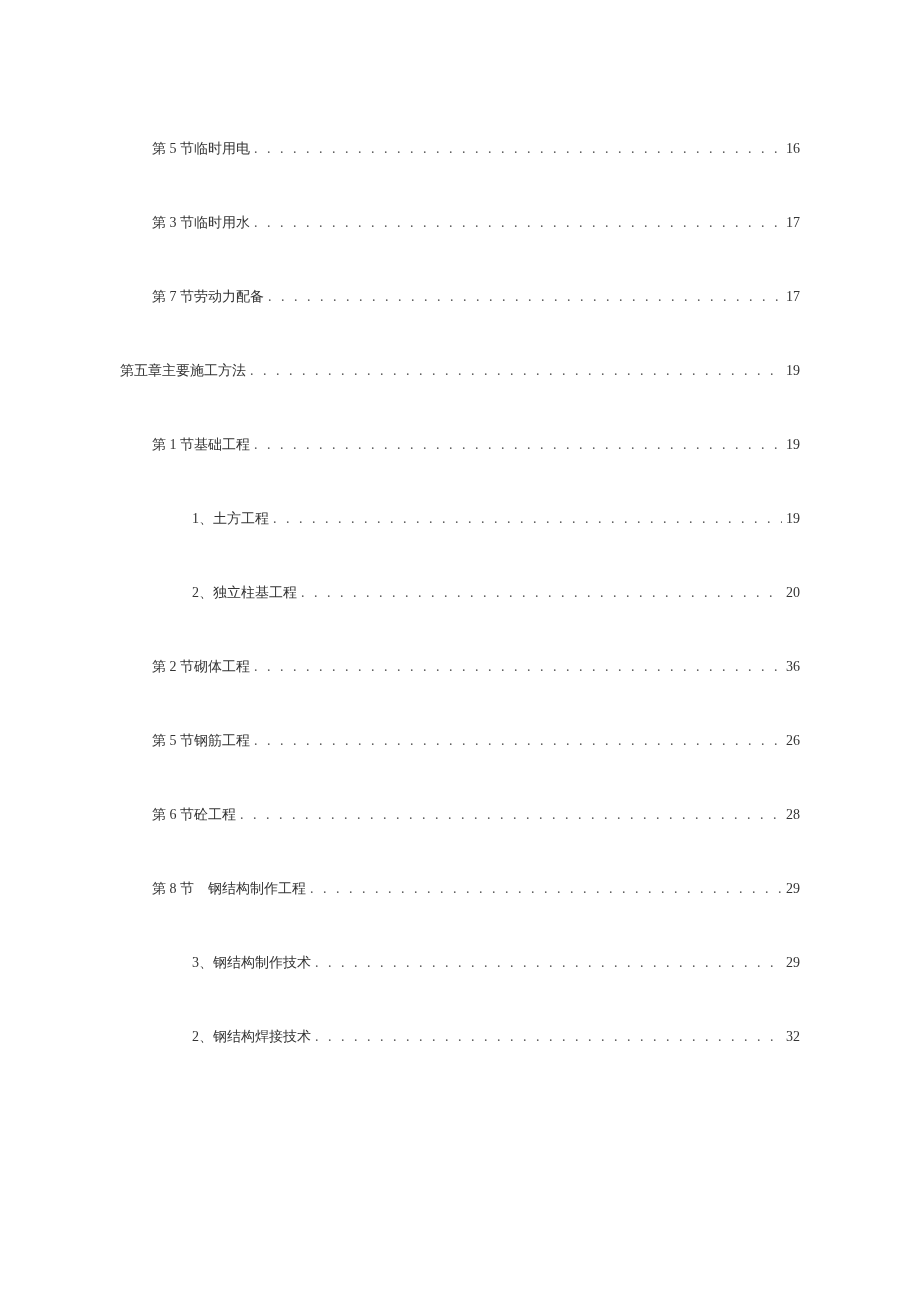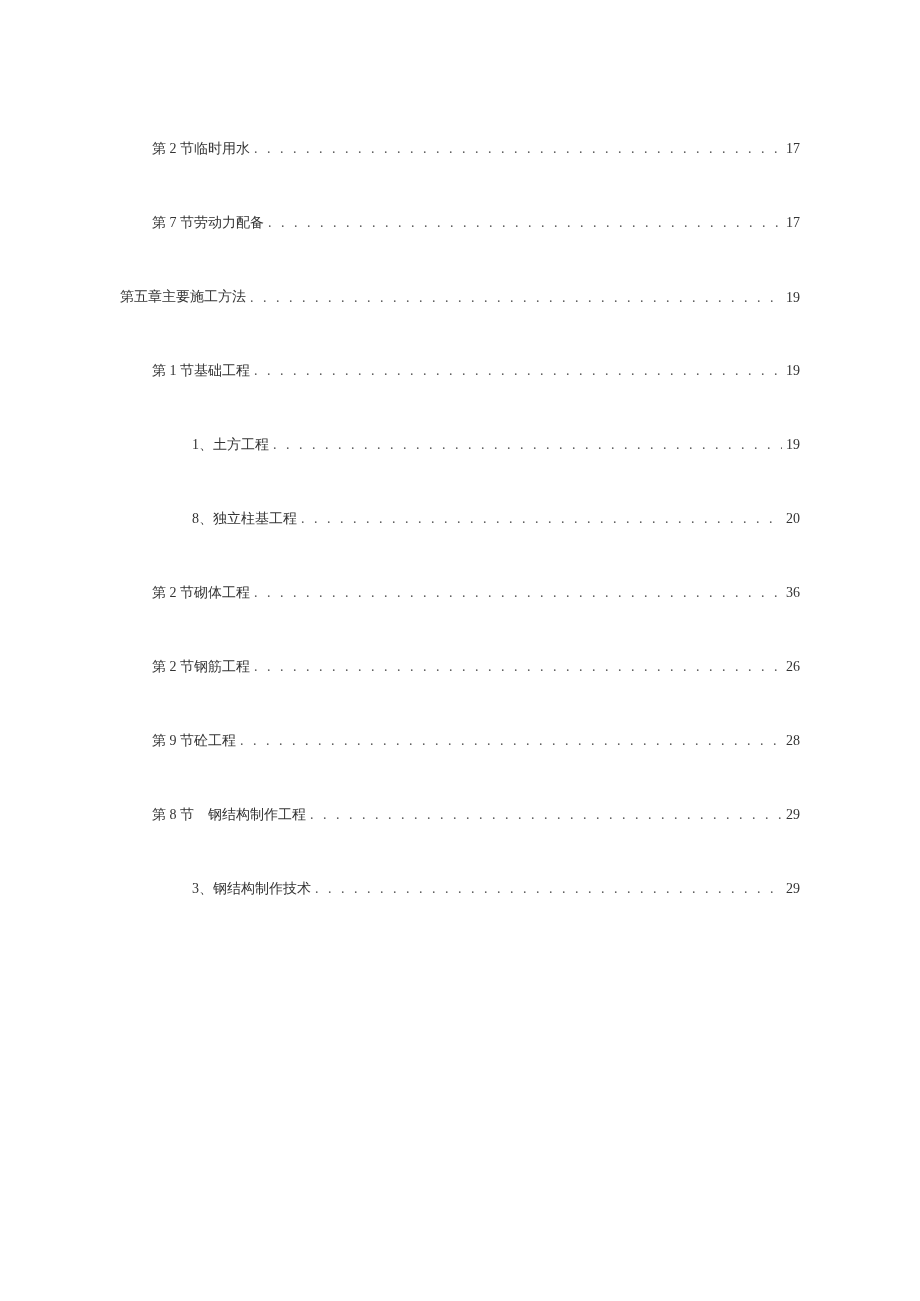--- a/index.html
+++ b/index.html
@@ -11,42 +11,47 @@
       font-size: 14px;
       color: #333;
       padding: 140px 120px 0 120px;
     }
     .toc-row {
       display: flex;
       align-items: baseline;
       margin-bottom: 56px;
       white-space: nowrap;
     }
-    .toc-row.level-0 { padding-left: 0; align-items: flex-end; }
+    .toc-row.level-0 { padding-left: 0; }
     .toc-row.level-1 { padding-left: 32px; }
     .toc-row.level-2 { padding-left: 72px; }
     .toc-title { flex: 0 0 auto; }
     .toc-leader {
       flex: 1 1 auto;
       overflow: hidden;
       letter-spacing: 3px;
       color: #555;
       margin: 0 4px;
     }
     .toc-leader::before {
       content: ". . . . . . . . . . . . . . . . . . . . . . . . . . . . . . . . . . . . . . . . . . . . . . . . . . . . . . . . . . . . . . . . . . . . . . . . . . . . . . . . . . . . . . . . . . . . . . . . . . . . . . . . . . . . . . . . . . . . . . . .";
     }
     .toc-page { flex: 0 0 auto; }
   </style>
 </head>
 <body>
 
 <div id="toc-container">
     <div class="toc-row level-1">
-      <span class="toc-title">第 2 节临时用水</span>
+      <span class="toc-title">第 5 节临时用电</span>
+      <span class="toc-leader"></span>
+      <span class="toc-page">16</span>
+    </div>
+    <div class="toc-row level-1">
+      <span class="toc-title">第 3 节临时用水</span>
       <span class="toc-leader"></span>
       <span class="toc-page">17</span>
     </div>
     <div class="toc-row level-1">
       <span class="toc-title">第 7 节劳动力配备</span>
       <span class="toc-leader"></span>
       <span class="toc-page">17</span>
     </div>
     <div class="toc-row level-0">
       <span class="toc-title">第五章主要施工方法</span>
@@ -57,42 +62,47 @@
       <span class="toc-title">第 1 节基础工程</span>
       <span class="toc-leader"></span>
       <span class="toc-page">19</span>
     </div>
     <div class="toc-row level-2">
       <span class="toc-title">1、土方工程</span>
       <span class="toc-leader"></span>
       <span class="toc-page">19</span>
     </div>
     <div class="toc-row level-2">
-      <span class="toc-title">8、独立柱基工程</span>
+      <span class="toc-title">2、独立柱基工程</span>
       <span class="toc-leader"></span>
       <span class="toc-page">20</span>
     </div>
     <div class="toc-row level-1">
       <span class="toc-title">第 2 节砌体工程</span>
       <span class="toc-leader"></span>
       <span class="toc-page">36</span>
     </div>
     <div class="toc-row level-1">
-      <span class="toc-title">第 2 节钢筋工程</span>
+      <span class="toc-title">第 5 节钢筋工程</span>
       <span class="toc-leader"></span>
       <span class="toc-page">26</span>
     </div>
     <div class="toc-row level-1">
-      <span class="toc-title">第 9 节砼工程</span>
+      <span class="toc-title">第 6 节砼工程</span>
       <span class="toc-leader"></span>
       <span class="toc-page">28</span>
     </div>
     <div class="toc-row level-1">
       <span class="toc-title">第 8 节　钢结构制作工程</span>
       <span class="toc-leader"></span>
       <span class="toc-page">29</span>
     </div>
     <div class="toc-row level-2">
       <span class="toc-title">3、钢结构制作技术</span>
       <span class="toc-leader"></span>
       <span class="toc-page">29</span>
     </div>
+    <div class="toc-row level-2">
+      <span class="toc-title">2、钢结构焊接技术</span>
+      <span class="toc-leader"></span>
+      <span class="toc-page">32</span>
+    </div>
   </div>
 
 </body></html>

